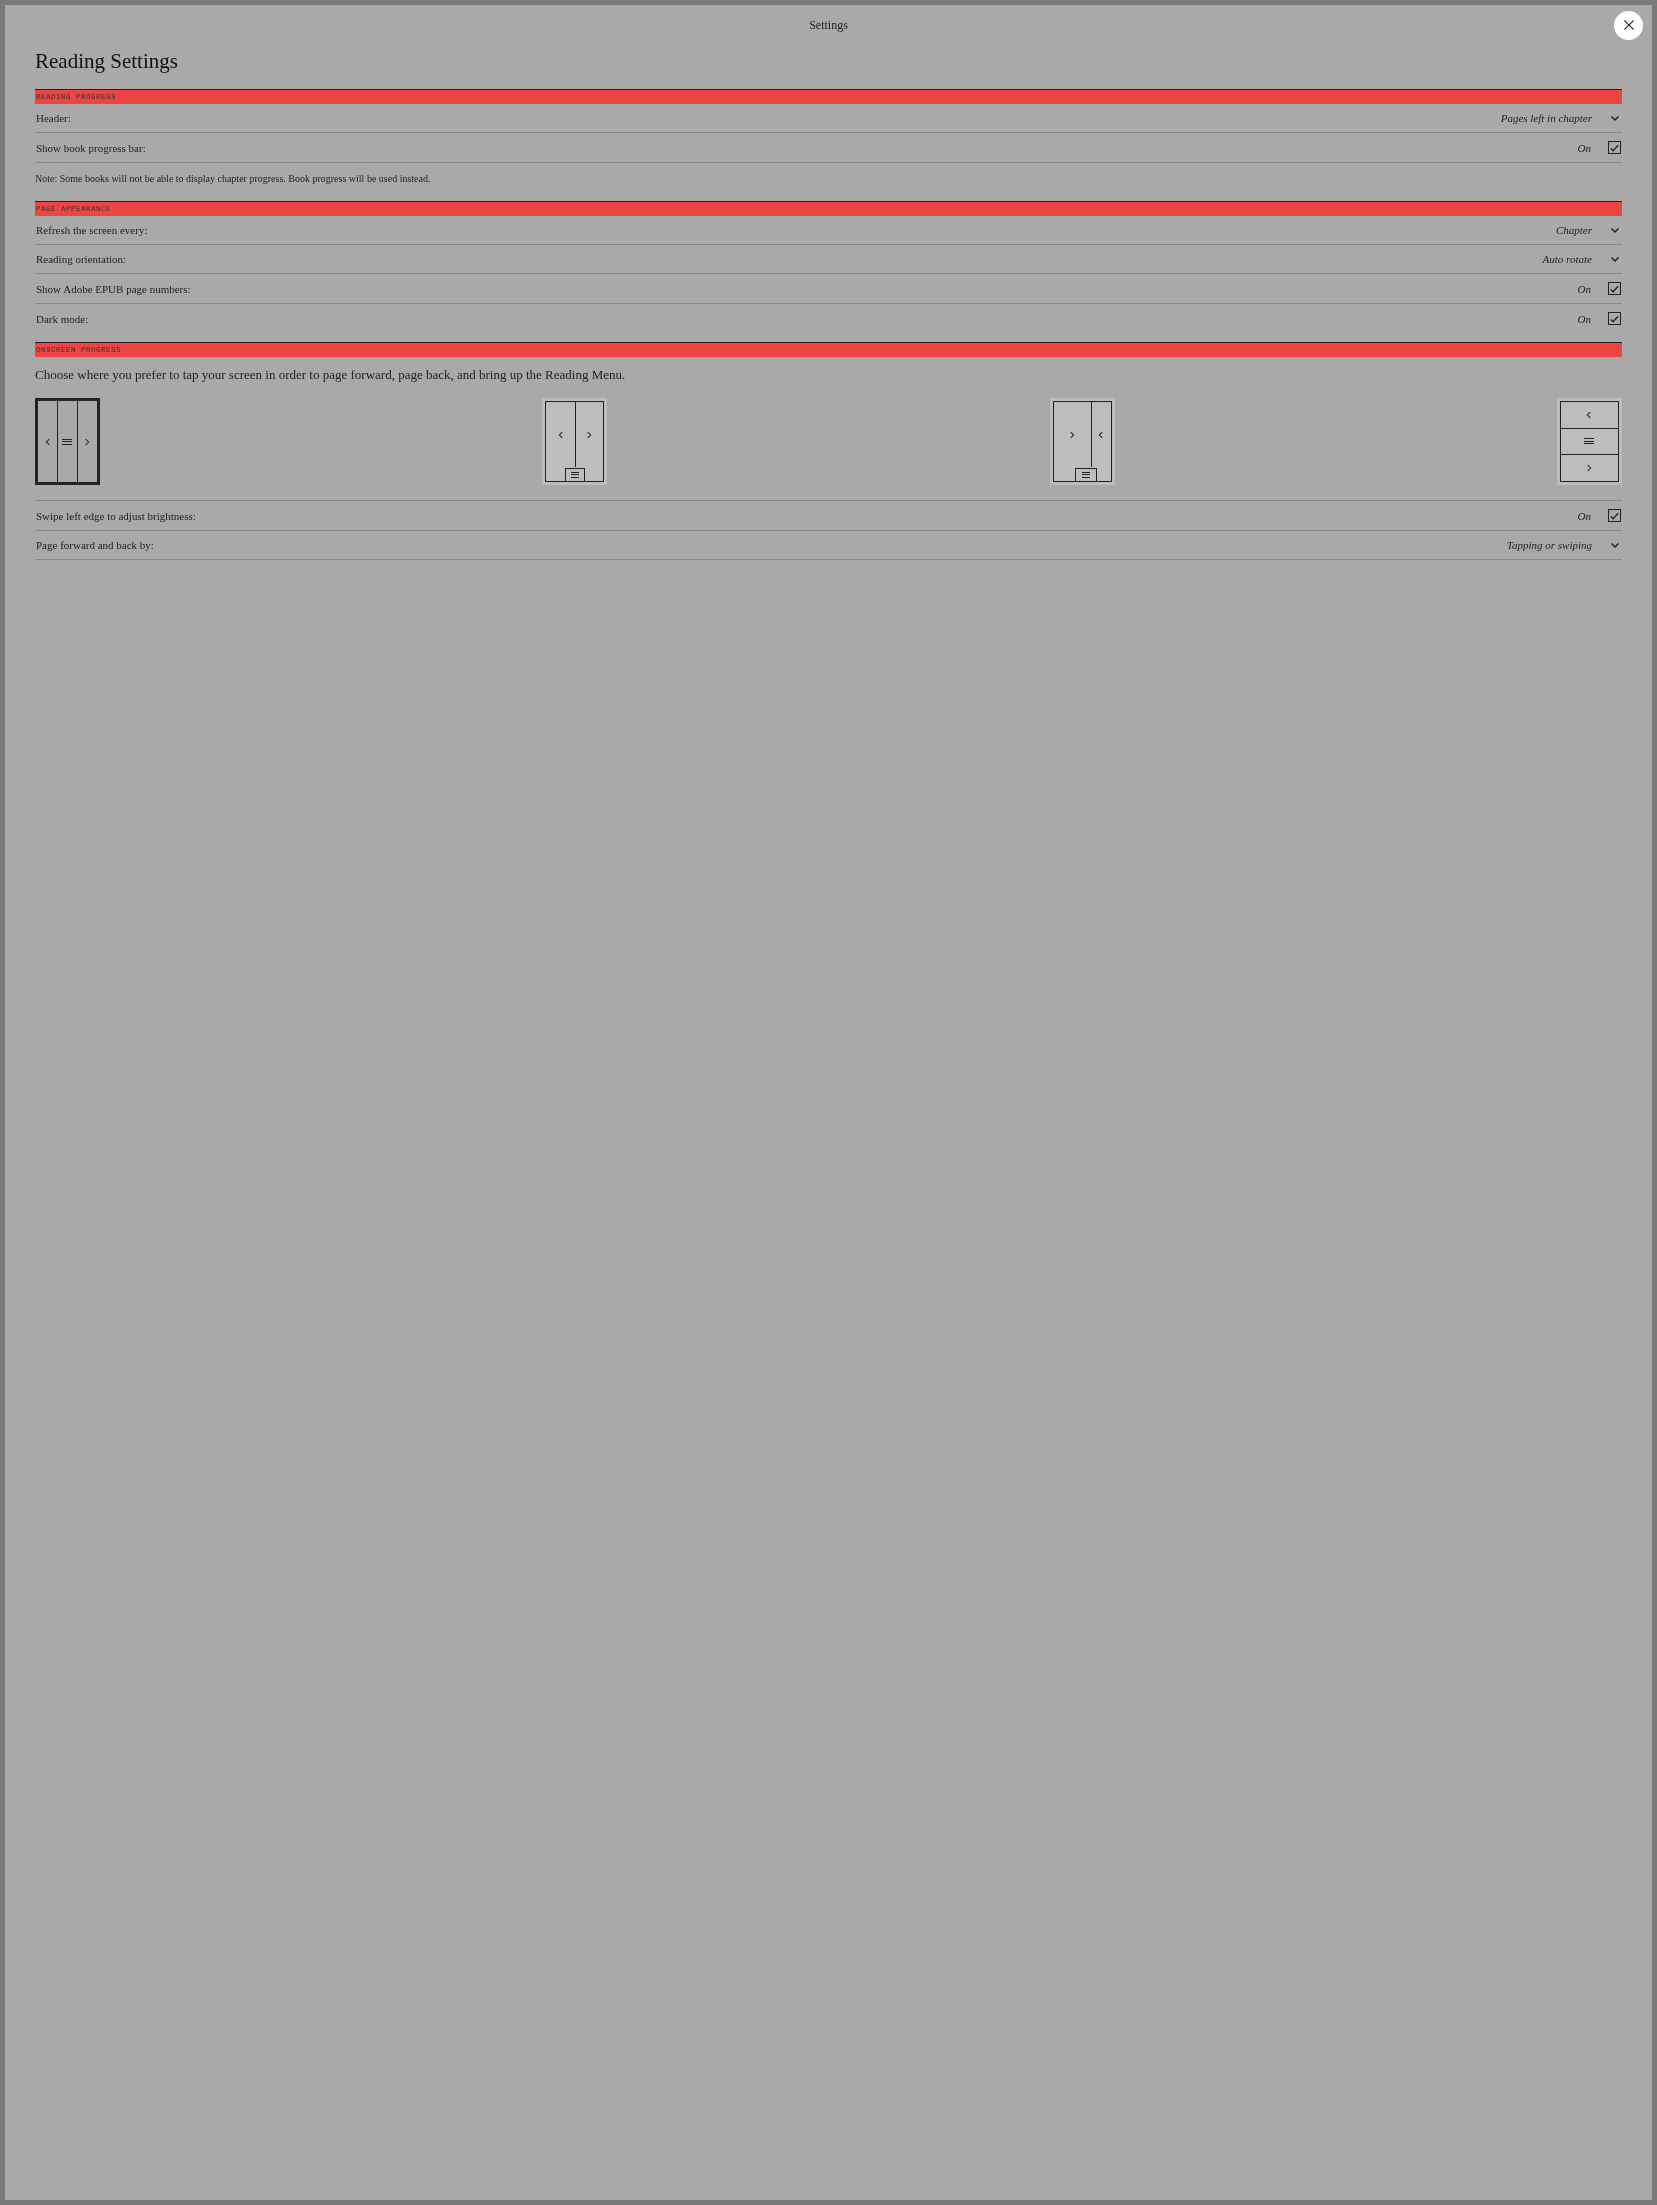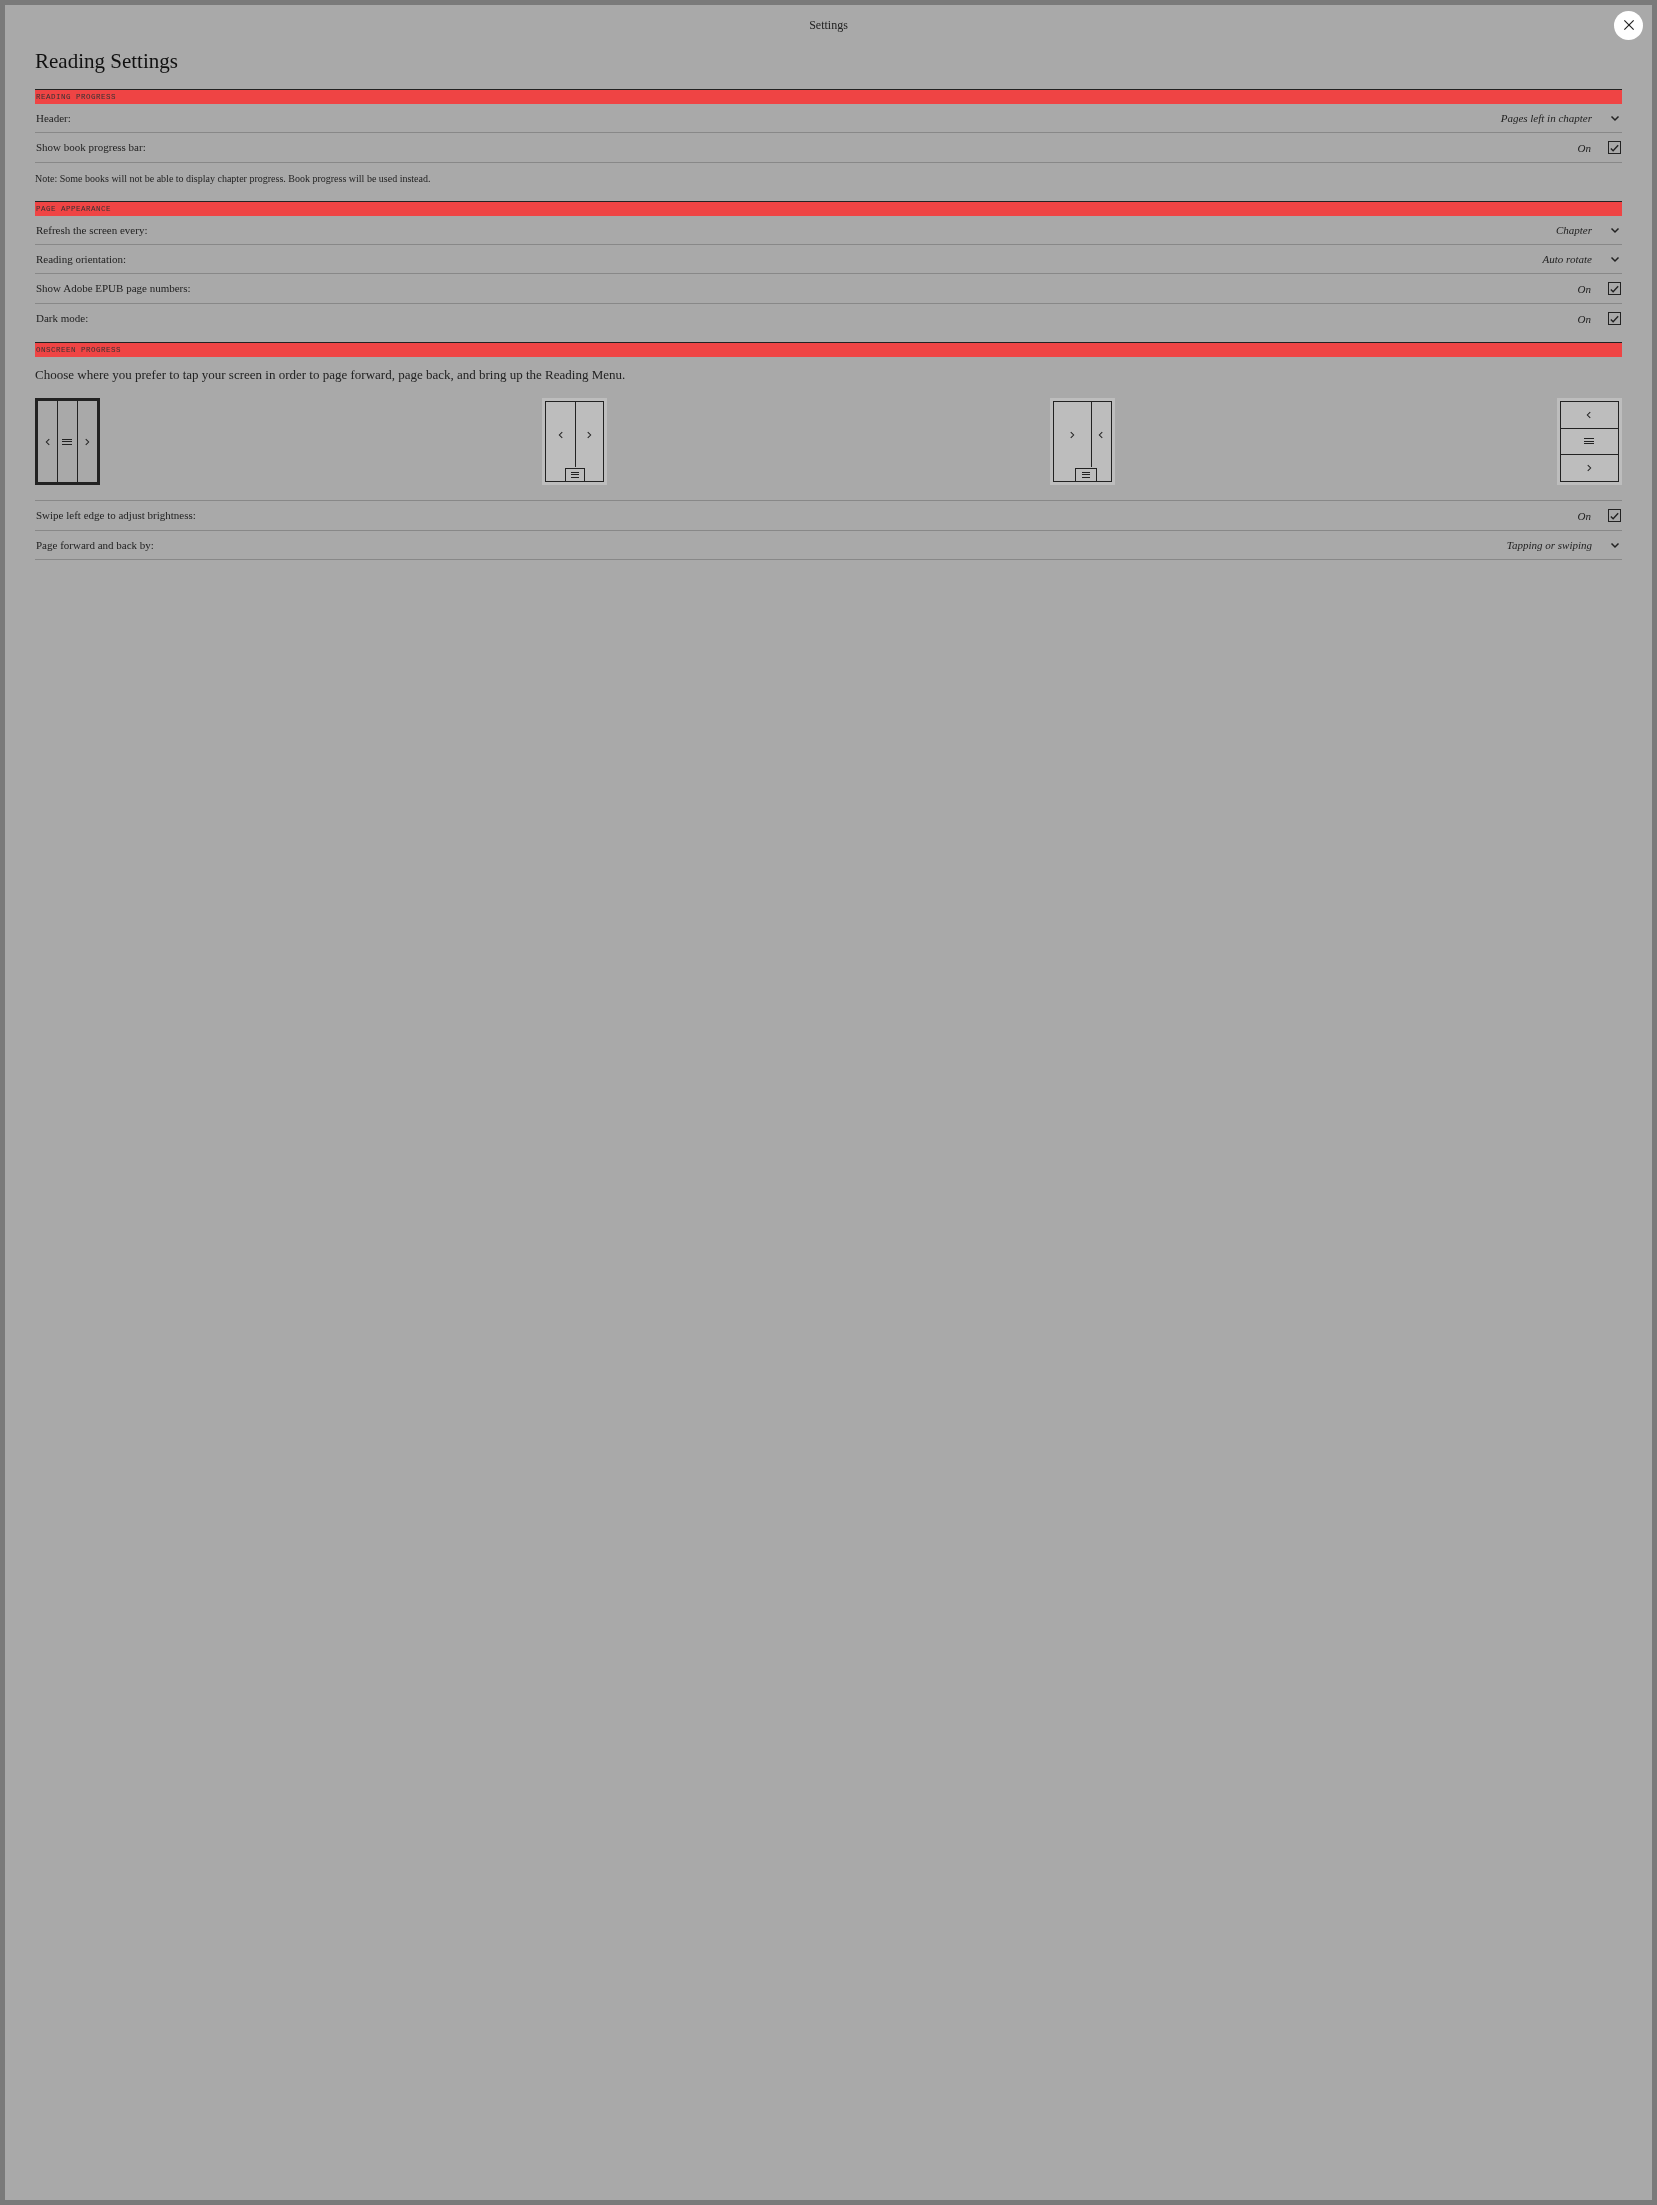--- a/index.html
+++ b/index.html
@@ -54,21 +54,21 @@
     border-top: 1px solid #222;
     background: #ef4444;
     padding: 3px 1px;
     font-family: Liberation Mono, monospace;
     font-size: 7.5px;
     letter-spacing: 0.5px;
     color: #333;
   }
   .row {
     display: flex;
-    align-items: flex-start;
+    align-items: center;
     justify-content: space-between;
     padding: 8px 1px;
     border-bottom: 0.5px solid #888;
     font-size: 11px;
     color: #222;
     cursor: pointer;
   }
   .row .left { font-family: Georgia, serif; }
   .row .right {
     display: flex;

